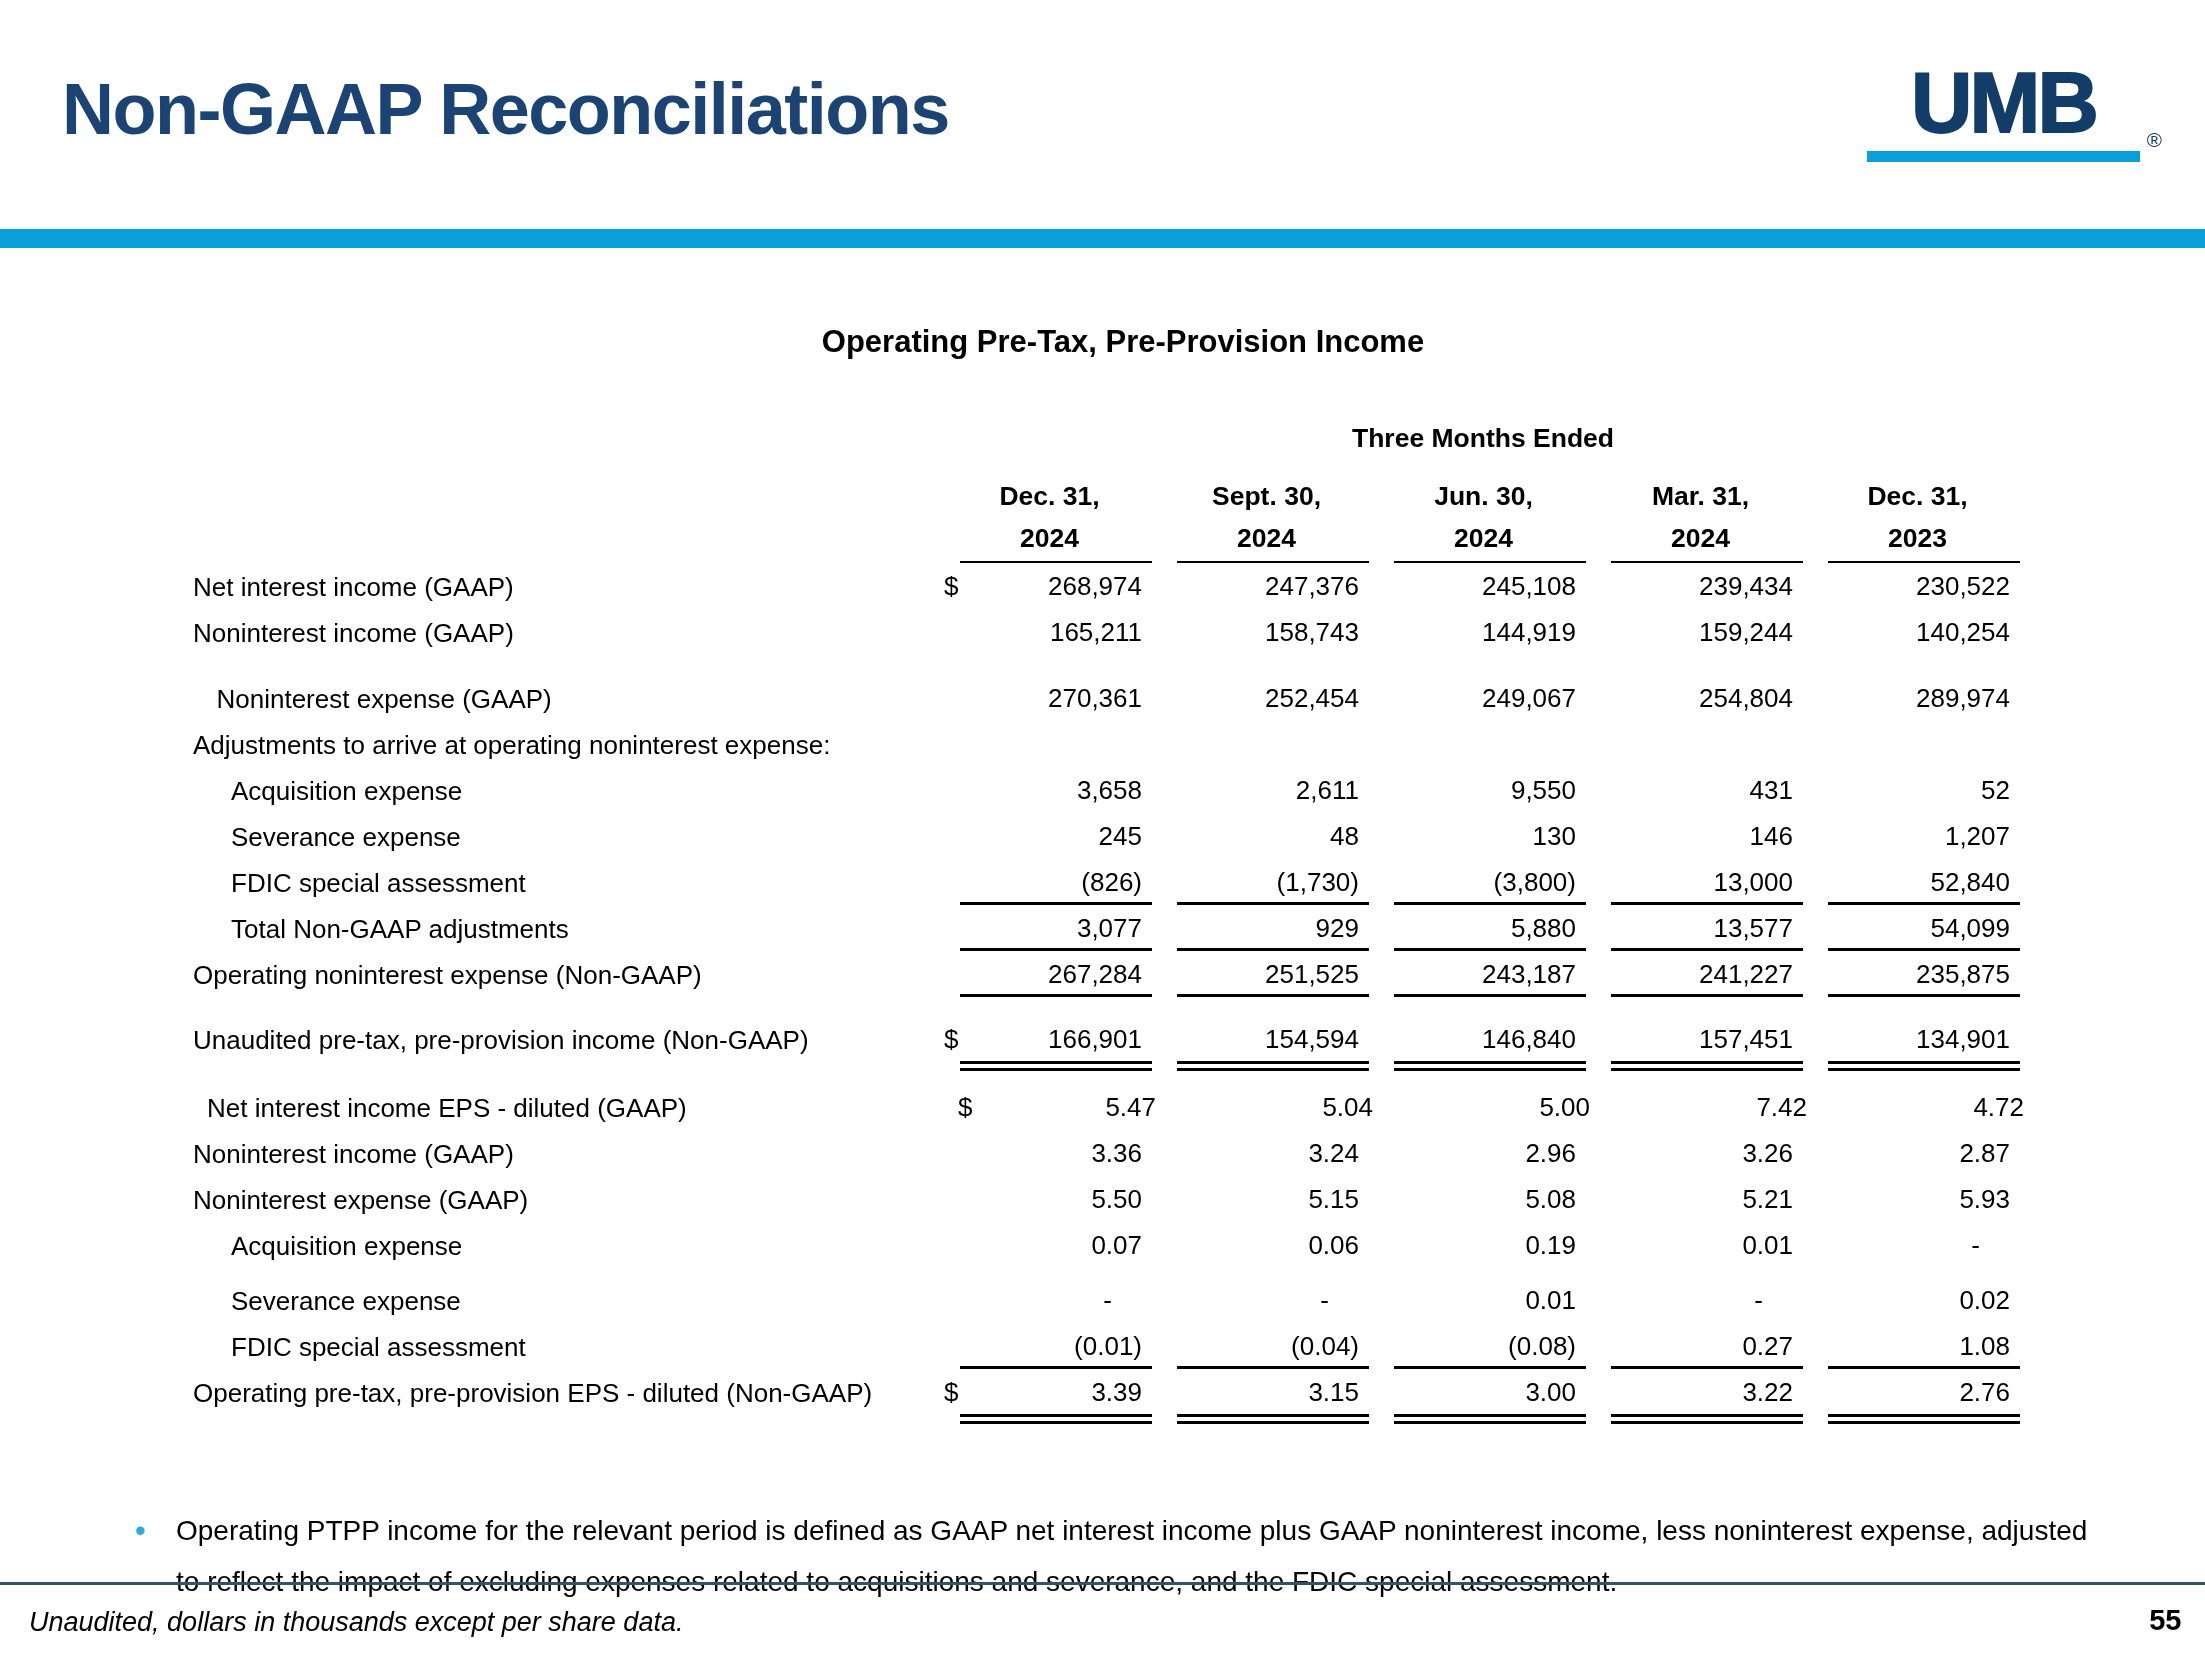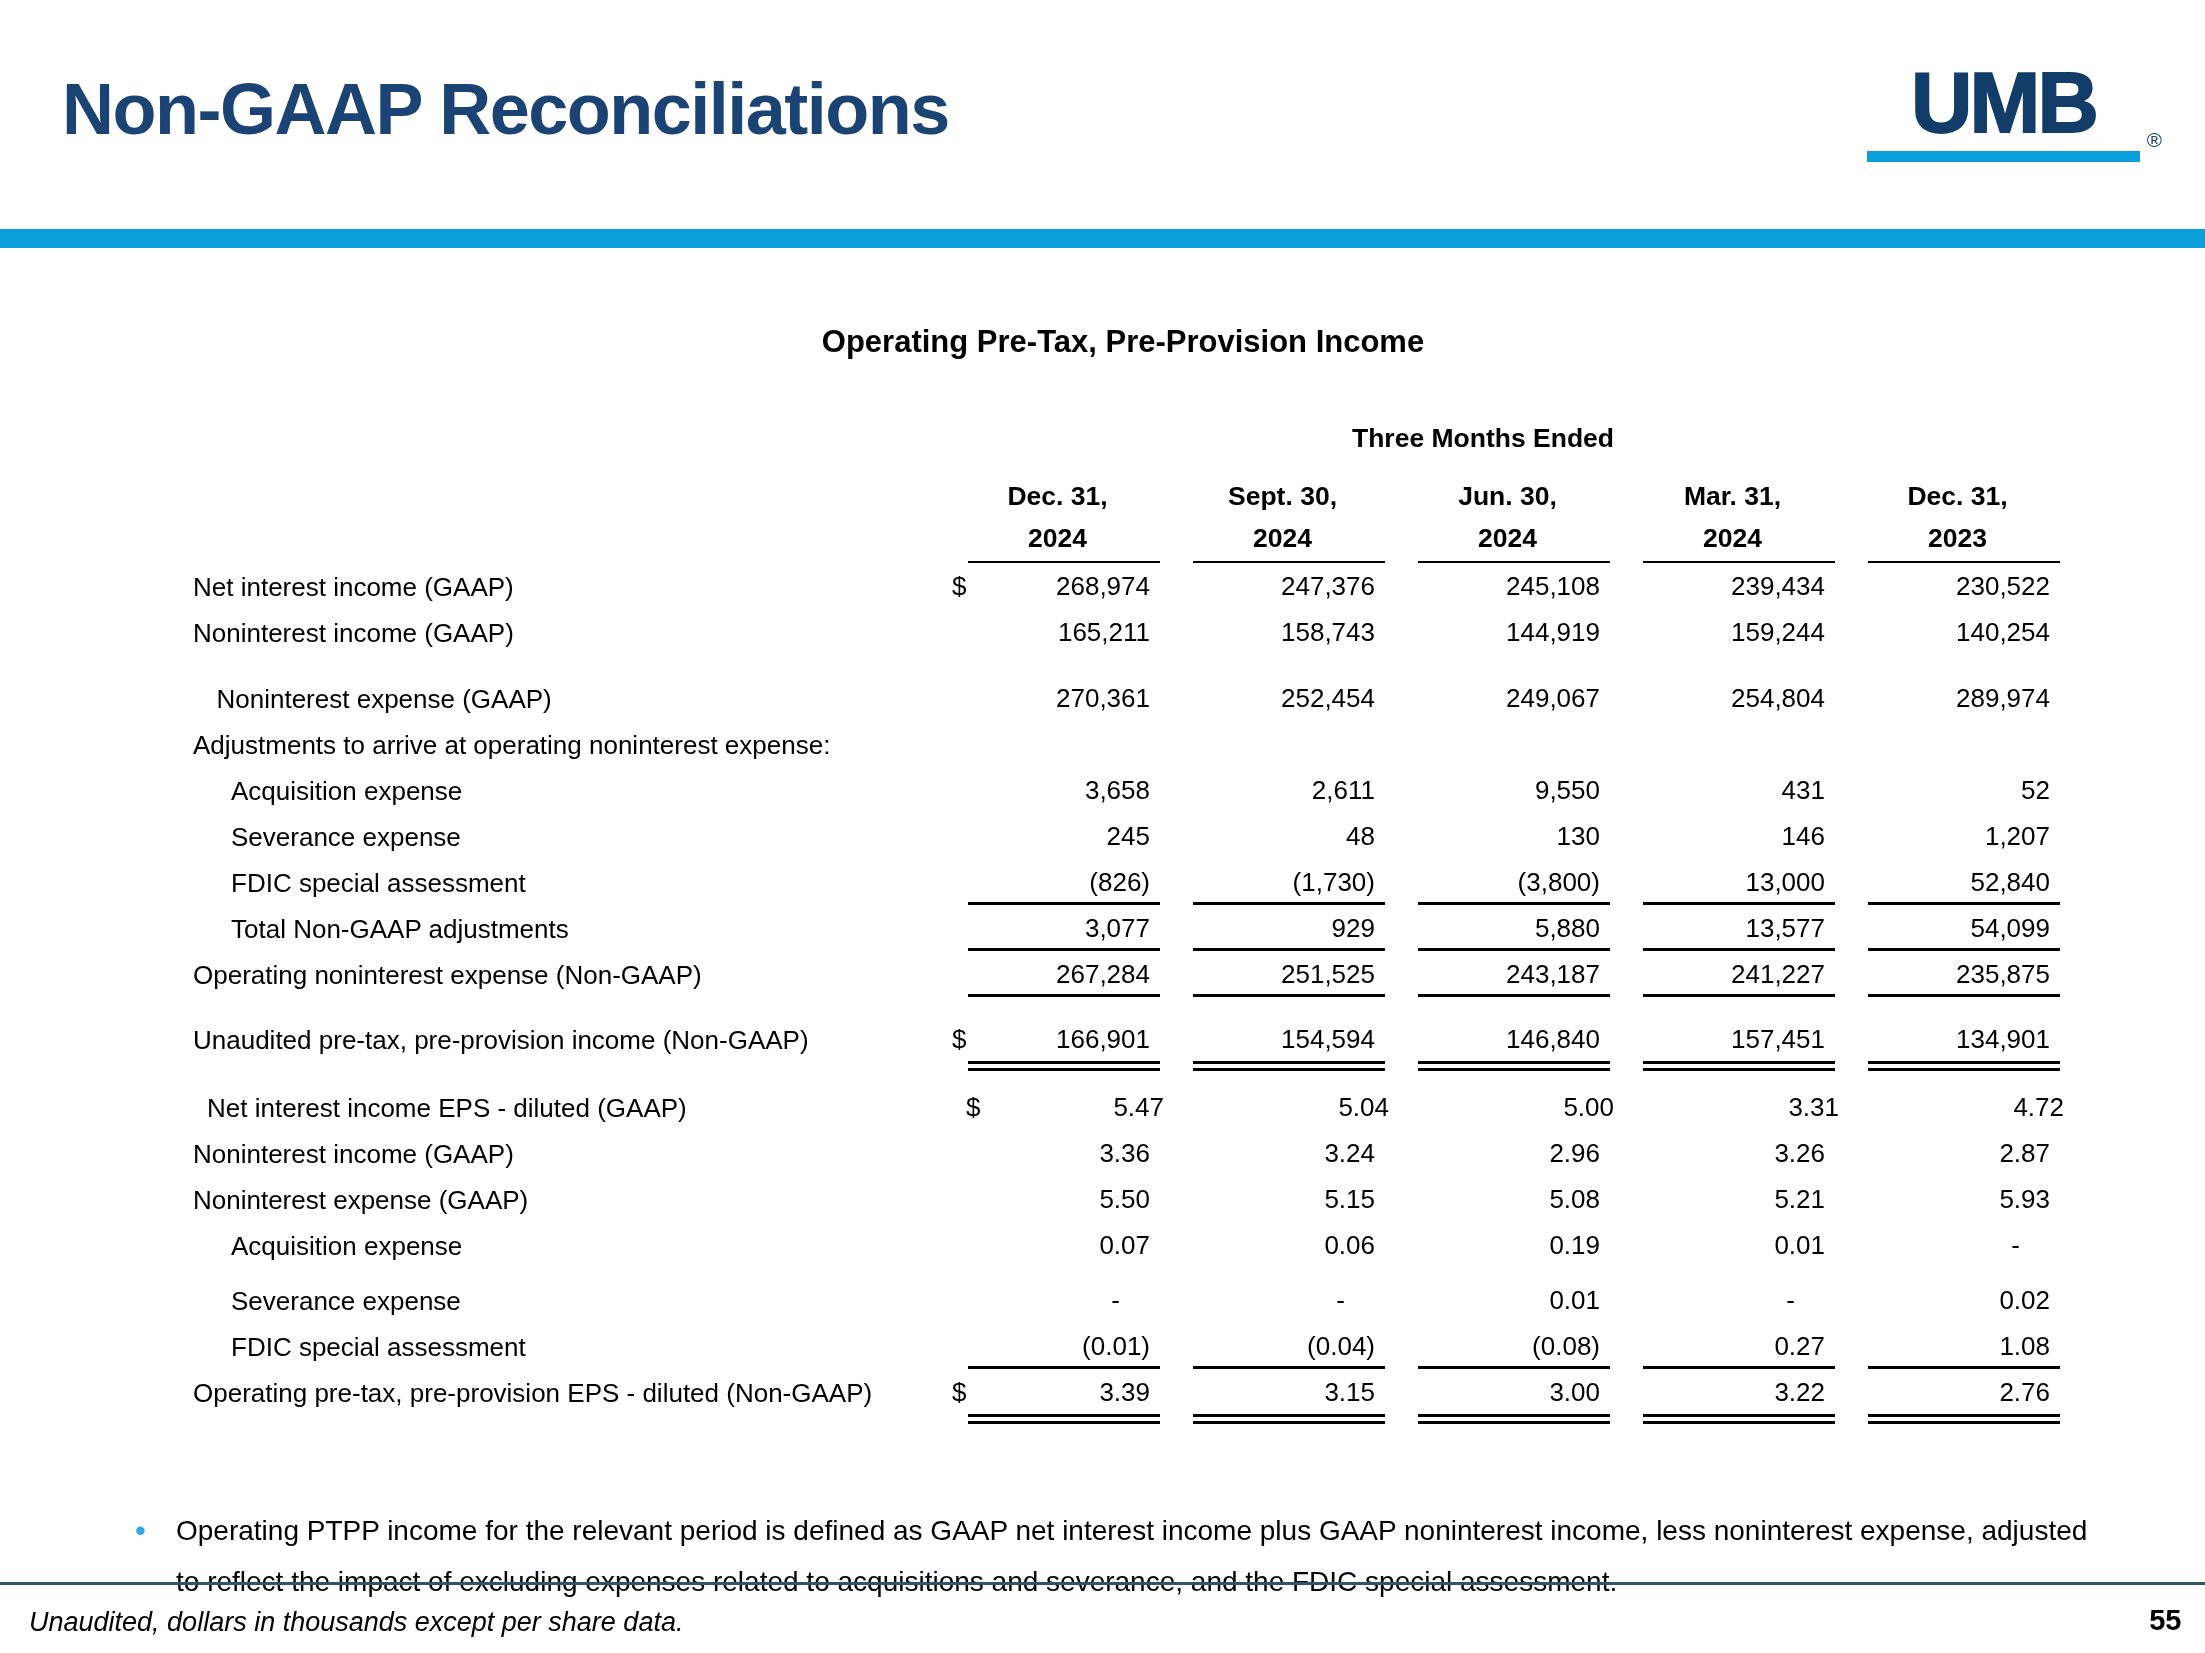--- a/index.html
+++ b/index.html
@@ -18,21 +18,21 @@
     letter-spacing:-2.9px;-webkit-text-stroke:1.8px #133d69;text-align:center;
   }
   .logo-bar{height:11px;background:#0a9eda;margin-top:5.9px;}
   .logo-reg{position:absolute;right:-22px;bottom:10.3px;font-size:20.6px;color:#133d69;-webkit-text-stroke:0;}
   .divider{position:absolute;left:0;right:0;top:229px;height:19px;background:#0a9eda;}
   
   .table-area{position:absolute;left:193px;top:323px;width:1860px;font-size:26px;}
   .tbl-title{text-align:center;font-size:31px;font-weight:bold;line-height:37px;height:37px;}
   .group-head{margin-top:65px;margin-left:748px;width:1084px;text-align:center;
     font-weight:bold;font-size:26.5px;line-height:26.5px;}
-  .grid{display:grid;grid-template-columns:748px repeat(5,217px);gap:8px;}
+  .grid{display:grid;grid-template-columns:748px repeat(5,217px);}
   .header-row{margin-top:23px;}
   .hcell{position:relative;text-align:center;font-weight:bold;font-size:26.5px;line-height:42px;padding-bottom:4.4px;}
   .hcell::after{content:'';position:absolute;left:19px;right:5.9px;bottom:0;border-bottom:2.9px solid #000;}
   .trow{min-height:46px;align-items:end;}
   .lbl{padding-bottom:7.4px;line-height:29px;}
   .ind1{padding-left:23.5px;}
   .ind2{padding-left:38px;}
   .v{position:relative;display:flex;align-items:flex-end;justify-content:flex-end;
      padding:0 16px 7.4px 2.9px;}
   .v .dollar{margin-right:auto;}
@@ -278,21 +278,21 @@
             <span class="dollar">$</span>
             <span>5.47</span>
           </div>
           <div class="v">
             <span>5.04</span>
           </div>
           <div class="v">
             <span>5.00</span>
           </div>
           <div class="v">
-            <span>3.31</span>
+            <span>7.42</span>
           </div>
           <div class="v">
             <span>4.72</span>
           </div>
         </div>
         <div class="grid trow">
           <div class="lbl">Noninterest income (GAAP)</div>
           <div class="v">
             <span>3.36</span>
           </div>

